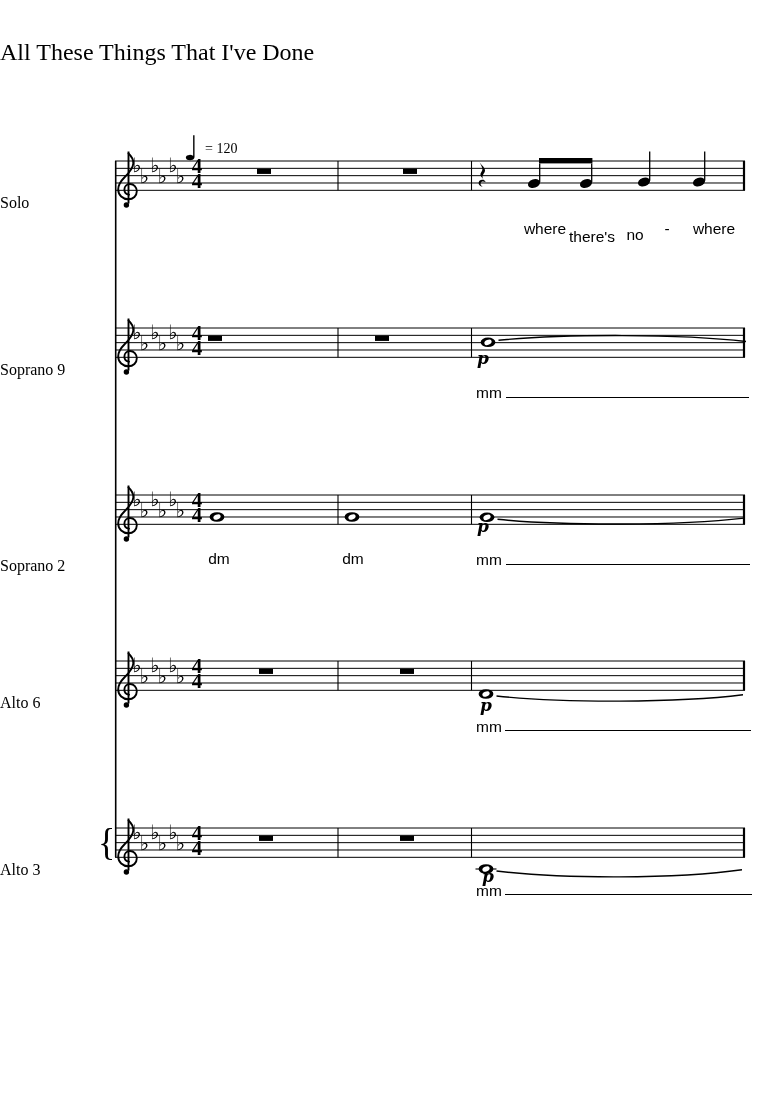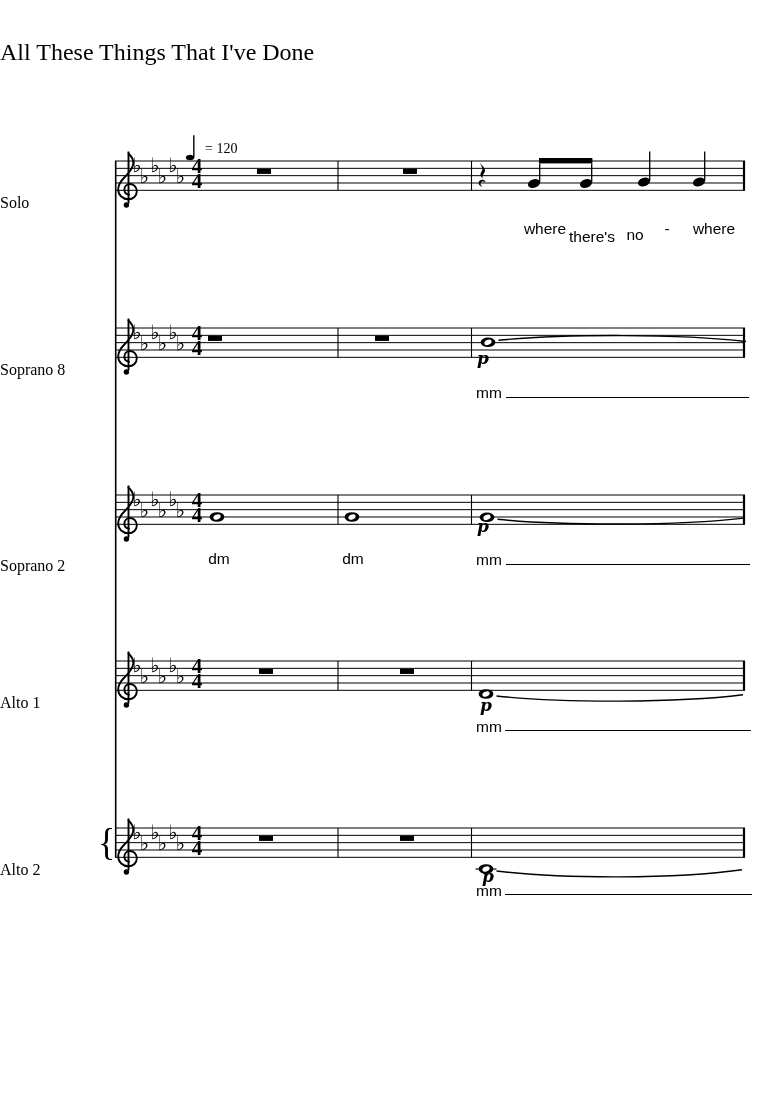--- a/index.html
+++ b/index.html
@@ -165,24 +165,24 @@
         <path d="M496.5,871 C561.5,879 677,879 742,869.8" fill="none" stroke="#000" stroke-width="1.4"></path>
       </g>
     </svg>
 
   <div class="abs title" style="left:0;right:0;top:40px">All These Things That I've Done</div>
 
   <div class="abs tempo-note" style="left:183px;top:131px">♩</div>
   <div class="abs tempo-eq" style="left:205px;top:142px">= 120</div>
 
   <div class="abs lbl" style="left:0;top:166px">Solo</div>
-  <div class="abs lbl" style="left:0;top:333px">Soprano 8</div>
+  <div class="abs lbl" style="left:0;top:333px">Soprano 9</div>
   <div class="abs lbl" style="left:0;top:529px">Soprano 2</div>
-  <div class="abs lbl" style="left:0;top:666px">Alto 1</div>
-  <div class="abs lbl" style="left:0;top:833px">Alto 2</div>
+  <div class="abs lbl" style="left:0;top:666px">Alto 6</div>
+  <div class="abs lbl" style="left:0;top:833px">Alto 3</div>
 
   <div class="abs brace" style="left:98px;top:824px">{</div>
 
   <div class="abs ts" style="left:197px;top:156px">4</div>
   <div class="abs ts" style="left:197px;top:171px">4</div>
   <div class="abs ts" style="left:197px;top:323px">4</div>
   <div class="abs ts" style="left:197px;top:338px">4</div>
   <div class="abs ts" style="left:197px;top:490px">4</div>
   <div class="abs ts" style="left:197px;top:505px">4</div>
   <div class="abs ts" style="left:197px;top:656px">4</div>

